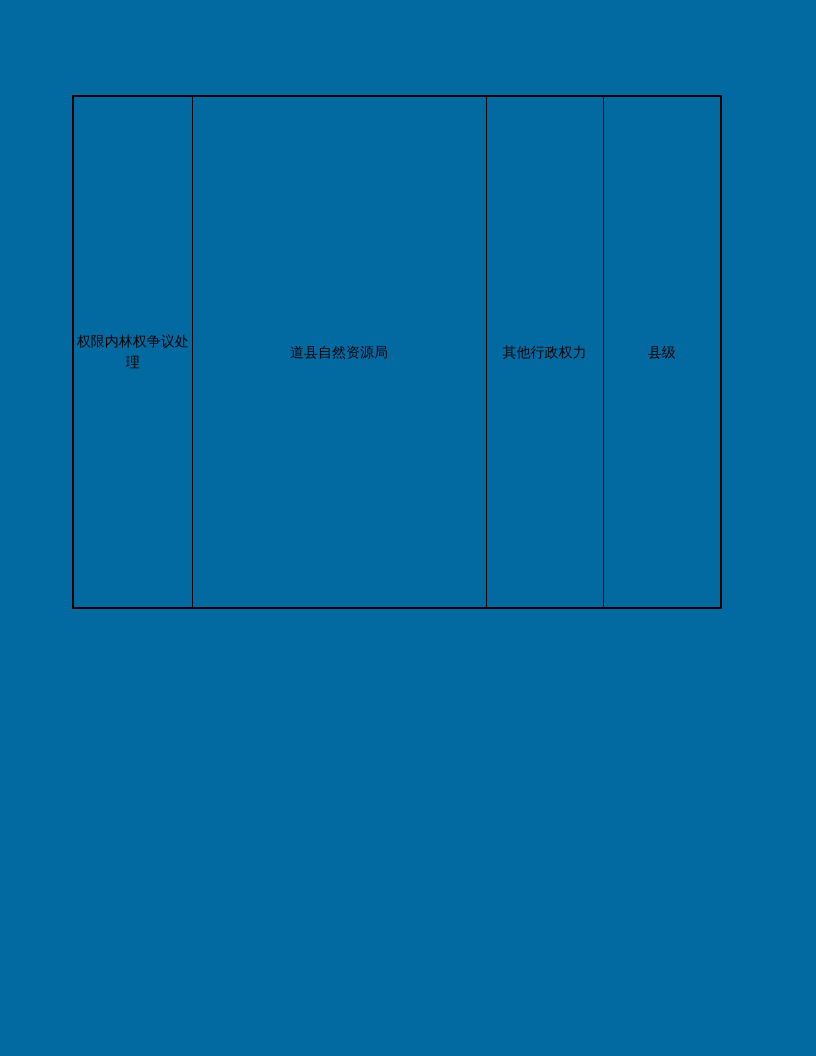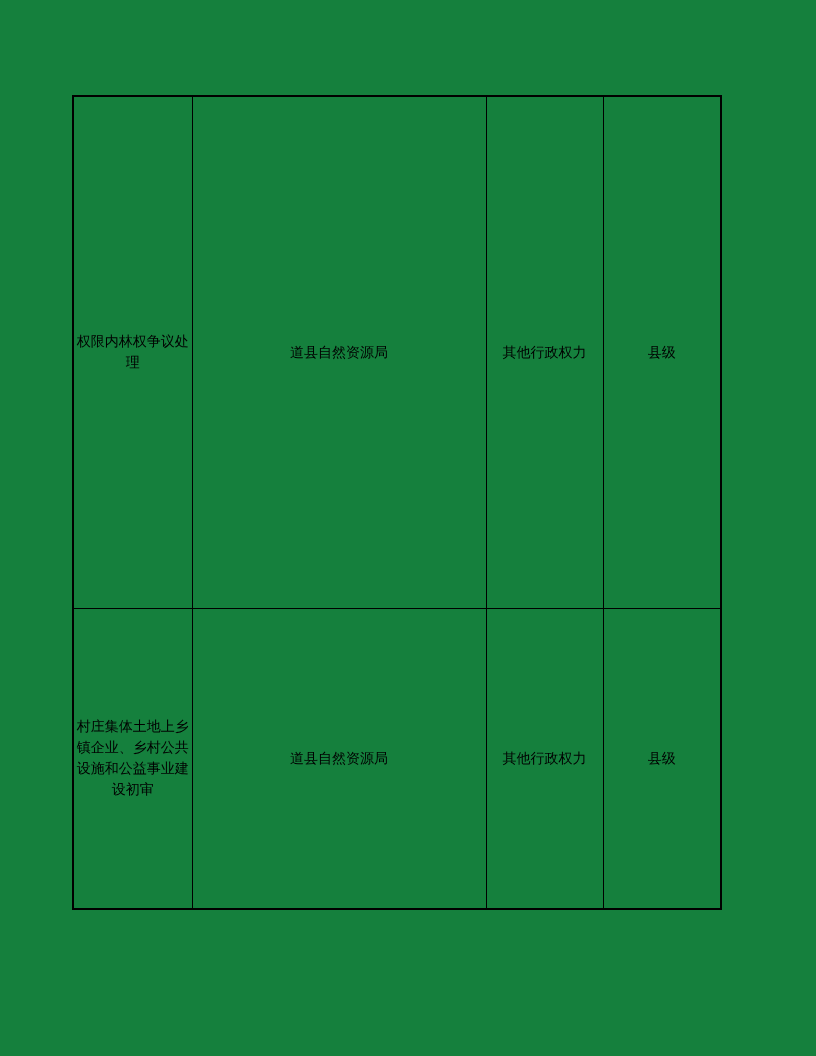--- a/index.html
+++ b/index.html
@@ -9,21 +9,21 @@
   body {
     width: 816px;
     height: 1056px;
     background: #ffffff;
     font-family: "DejaVu Serif", "Liberation Serif", serif;
   }
   .page {
     position: relative;
     width: 816px;
     height: 1056px;
-    background: #15803d;
+    background: #0369a1;
     overflow: hidden;
   }
   table.power-table {
     position: absolute;
     left: 72px;
     top: 95px;
     width: 648px;
     border-collapse: collapse;
     table-layout: fixed;
     border: 2px solid #000000;
@@ -57,21 +57,15 @@
       <col class="col-type">
       <col class="col-level">
     </colgroup>
     <tbody>
       <tr class="row-1">
         <td>权限内林权争议处理</td>
         <td>道县自然资源局</td>
         <td>其他行政权力</td>
         <td>县级</td>
       </tr>
-      <tr class="row-2">
-        <td>村庄集体土地上乡镇企业、乡村公共设施和公益事业建设初审</td>
-        <td>道县自然资源局</td>
-        <td>其他行政权力</td>
-        <td>县级</td>
-      </tr>
     </tbody>
   </table>
 </div>
 
 </body></html>

